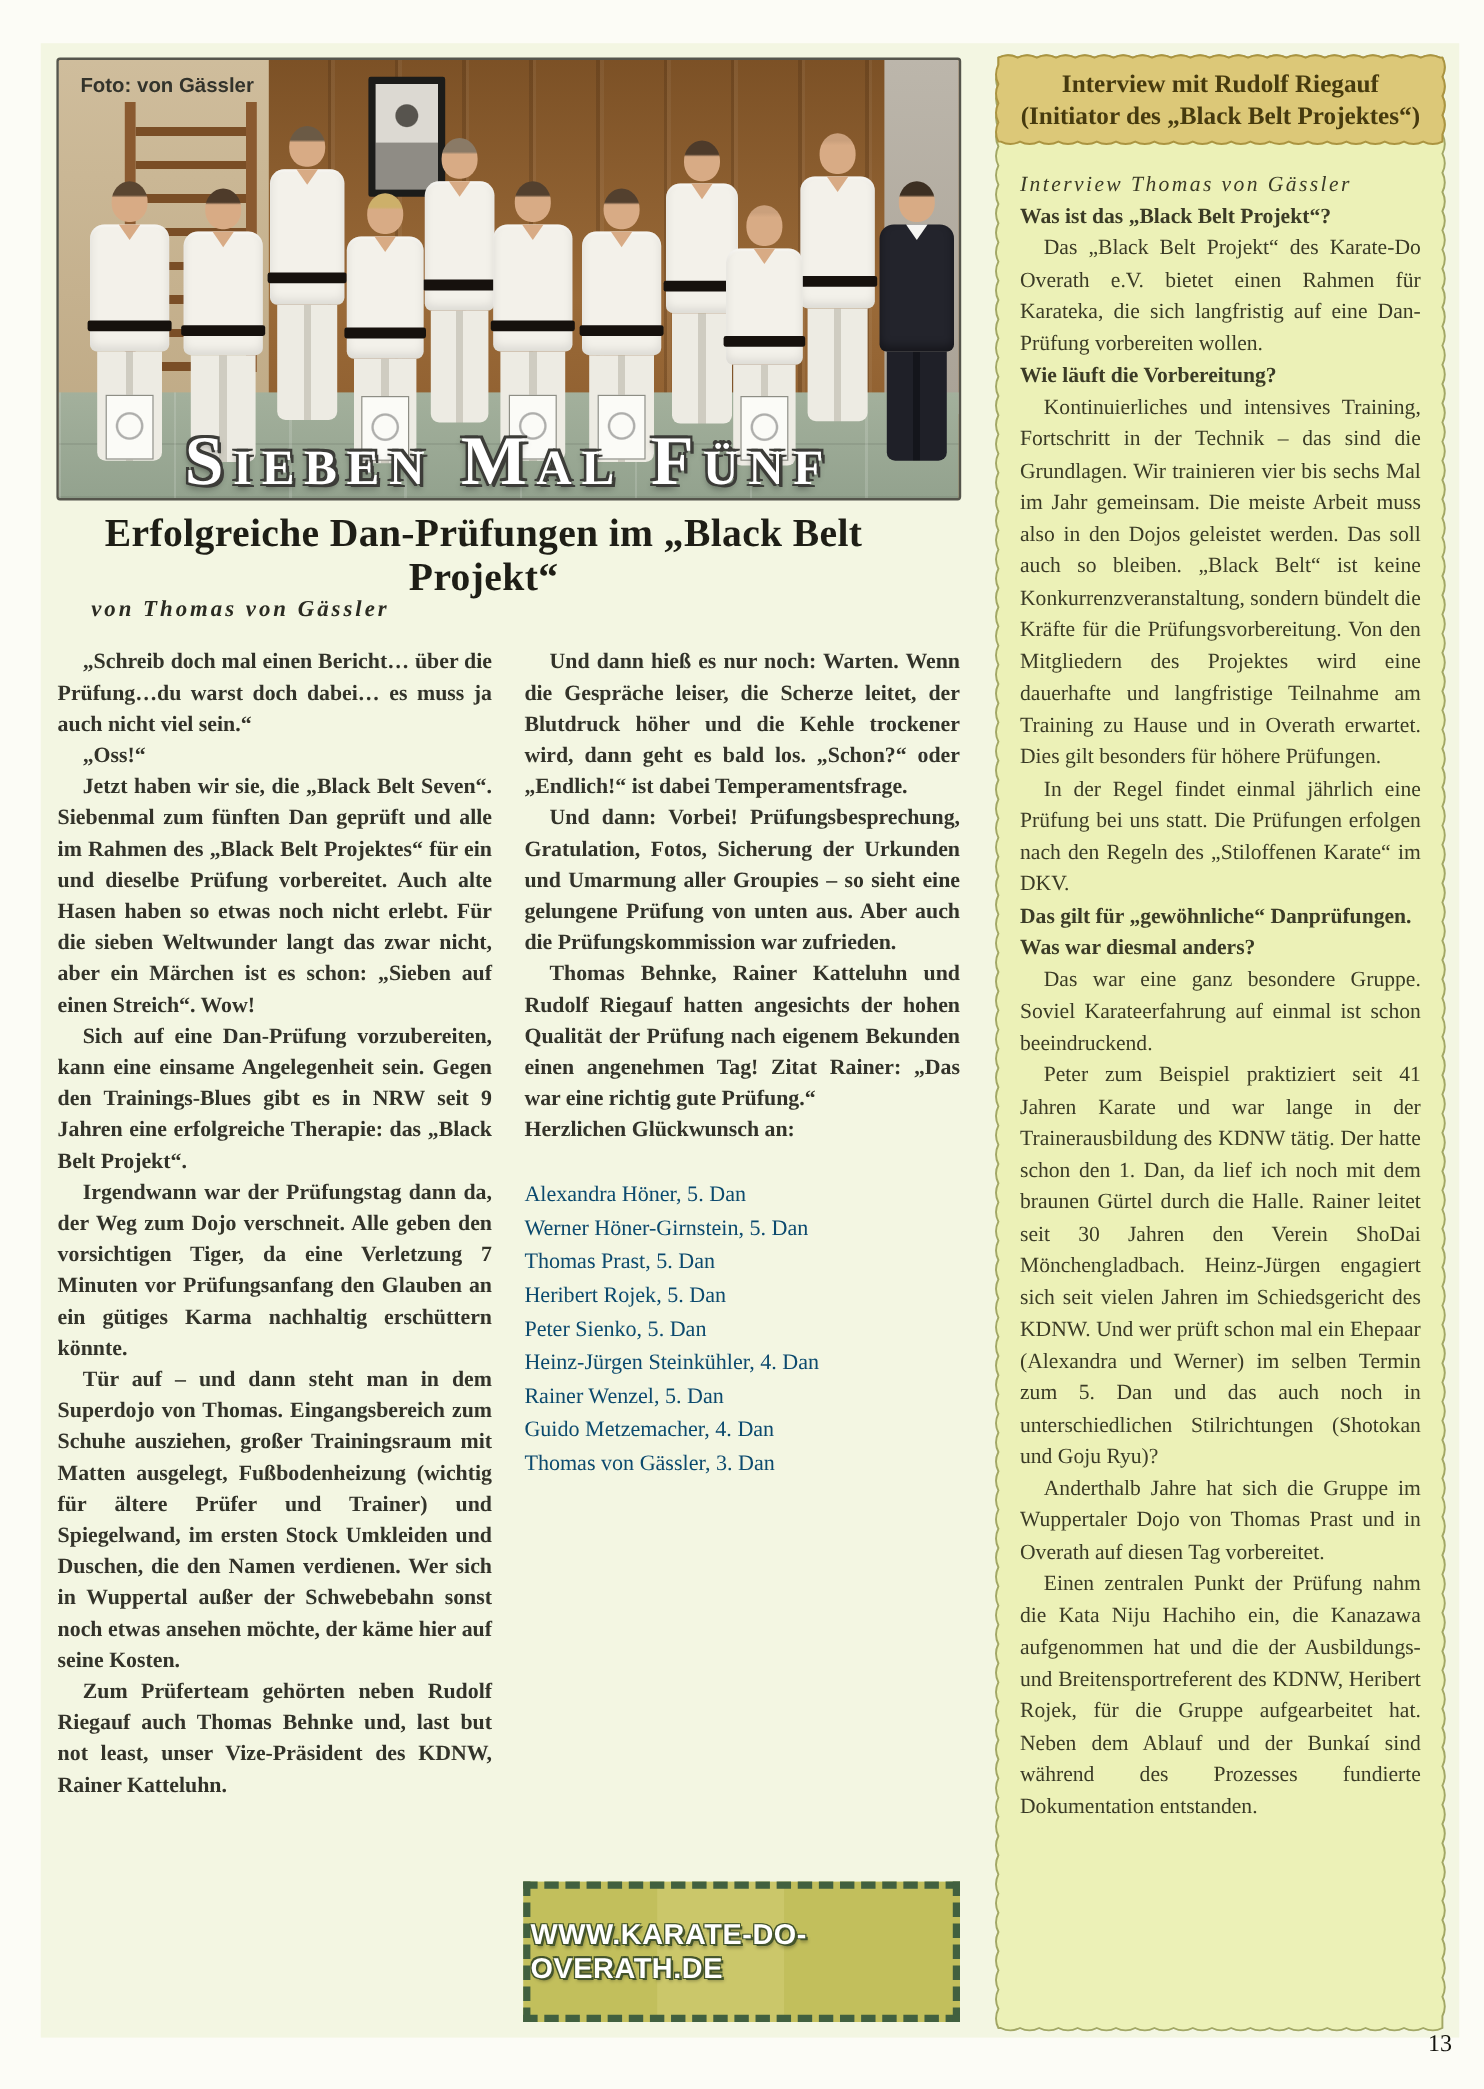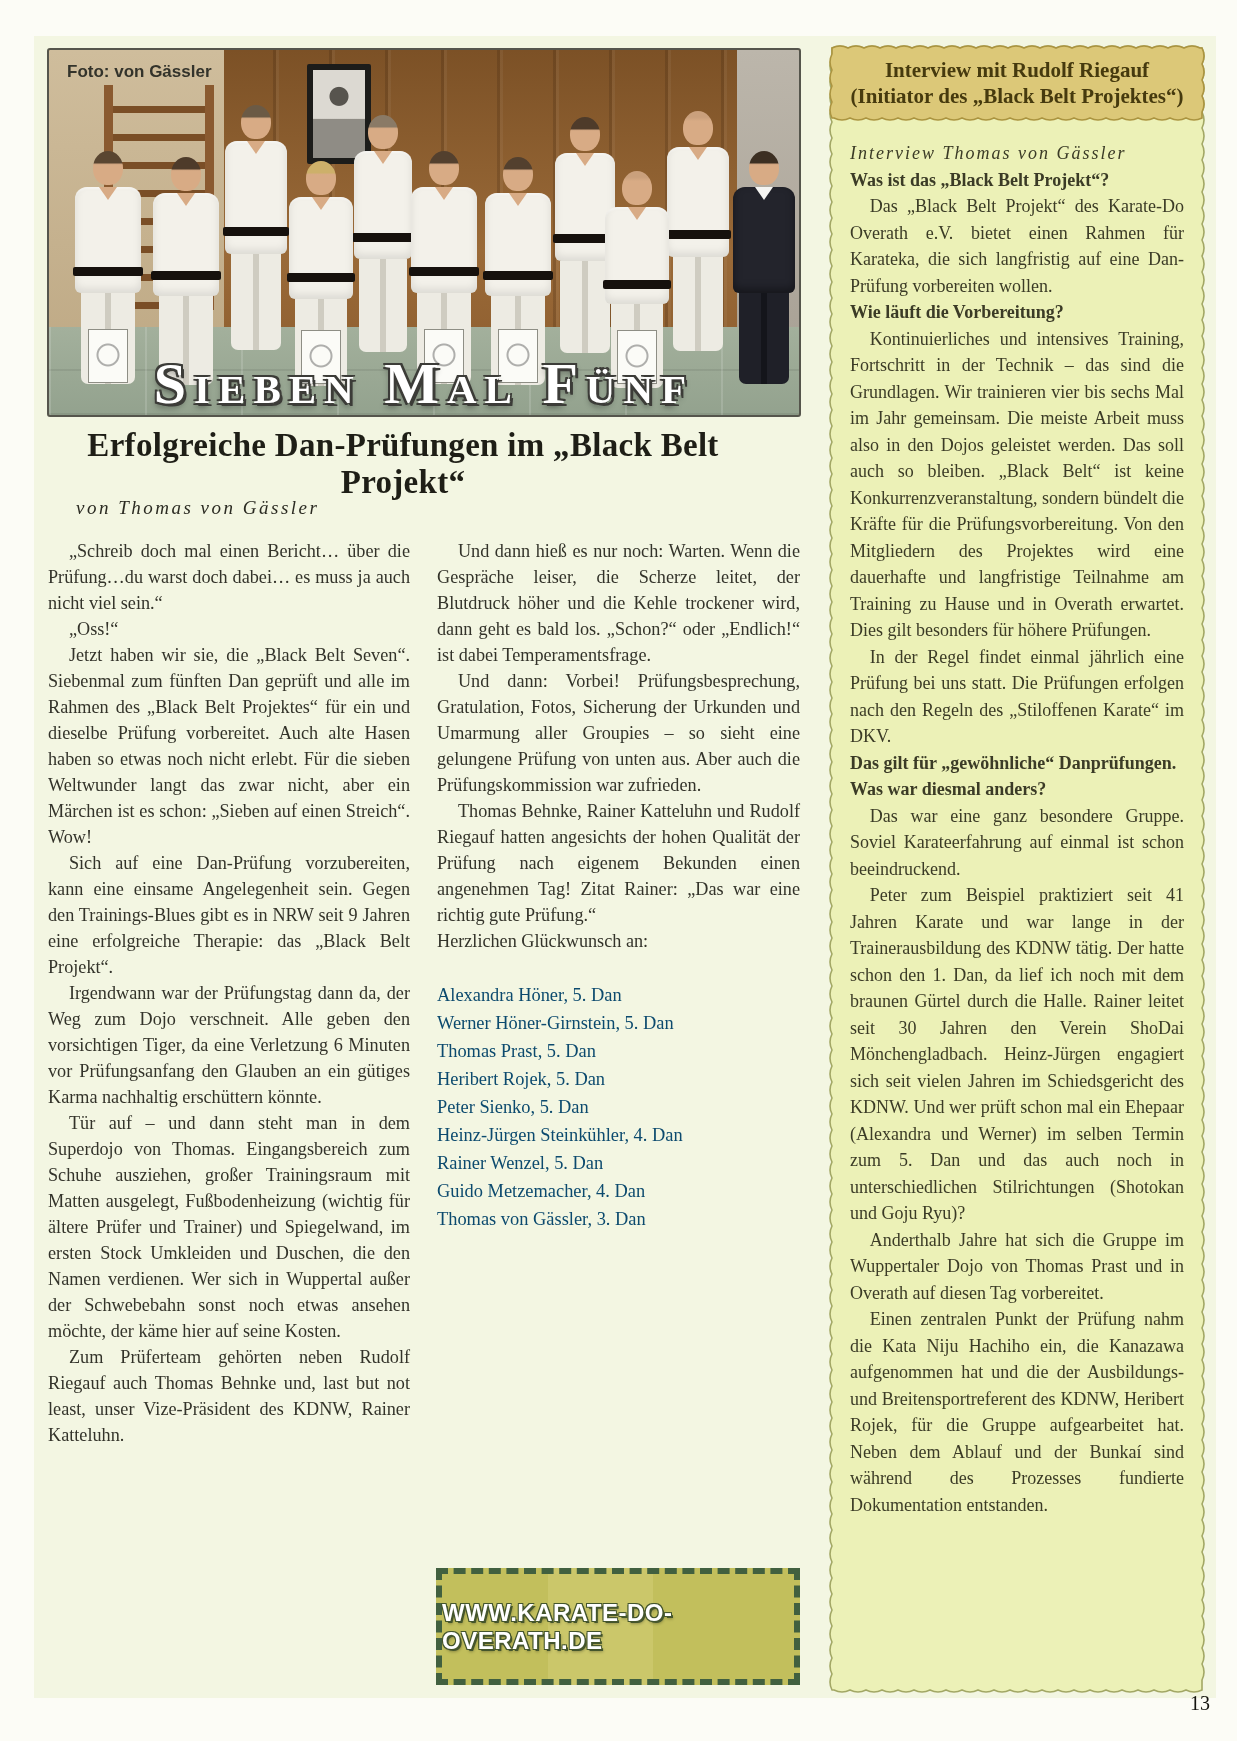--- a/index.html
+++ b/index.html
@@ -73,27 +73,27 @@
     font-size:58px;letter-spacing:8px;color:#fff;line-height:1;
     text-shadow:3px 3px 0 #3c3c38,-2px -2px 0 #3c3c38,2px -2px 0 #3c3c38,-2px 2px 0 #3c3c38,0 4px 6px rgba(0,0,0,.45);
   }
   
   .headline{
     position:absolute;left:47px;top:427px;width:712px;text-align:center;
     font-size:33px;font-weight:bold;color:#1e1e16;letter-spacing:.3px;
   }
   .byline{
     position:absolute;left:76px;top:497px;
-    font-style:italic;font-size:19px;letter-spacing:2.5px;color:#2b2b22;
+    font-style:italic;font-size:19px;letter-spacing:2.5px;color:#2b2b22;font-weight:bold;
   }
   
   .col{position:absolute;top:538px;}
   .col1{left:48px;width:362px;}
   .col2{left:437px;width:363px;}
-  .col p{margin:0;text-indent:1.15em;text-align:justify;font-size:18.2px;line-height:26px;color:#33332a;}
+  .col p{margin:0;text-indent:1.15em;text-align:justify;font-size:18.2px;line-height:26px;color:#33332a;font-weight:bold;}
   .congrats{margin-top:27px;text-indent:0 !important;text-align:left !important;}
   .honorees{margin-top:27px;}
   .honorees div{font-size:18.4px;line-height:28px;color:#0c4a6e;}
   
   .sidebar{position:absolute;left:828px;top:44px;width:378px;height:1650px;}
   .sidebar svg{position:absolute;left:0;top:0;}
   .sb-header{position:absolute;left:0;top:0;width:378px;height:78px;z-index:2;}
   .sb-header .sb-htext{
     position:relative;z-index:3;padding-top:13px;text-align:center;
     font-weight:bold;font-size:21px;line-height:26px;color:#463a0e;
@@ -218,21 +218,21 @@
 </div>
 
 <div class="headline">Erfolgreiche Dan-Prüfungen im „Black Belt Projekt“</div>
 <div class="byline">von Thomas von Gässler</div>
 
 <div class="col col1">
   <p>„Schreib doch mal einen Bericht… über die Prüfung…du warst doch dabei… es muss ja auch nicht viel sein.“</p>
   <p>„Oss!“</p>
   <p>Jetzt haben wir sie, die „Black Belt Seven“. Siebenmal zum fünften Dan geprüft und alle im Rahmen des „Black Belt Projektes“ für ein und dieselbe Prüfung vorbereitet. Auch alte Hasen haben so etwas noch nicht erlebt. Für die sieben Weltwunder langt das zwar nicht, aber ein Märchen ist es schon: „Sieben auf einen Streich“. Wow!</p>
   <p>Sich auf eine Dan-Prüfung vorzubereiten, kann eine einsame Angelegenheit sein. Gegen den Trainings-Blues gibt es in NRW seit 9 Jahren eine erfolgreiche Therapie: das „Black Belt Projekt“.</p>
-  <p>Irgendwann war der Prüfungstag dann da, der Weg zum Dojo verschneit. Alle geben den vorsichtigen Tiger, da eine Verletzung 6 Minuten vor Prüfungsanfang den Glauben an ein gütiges Karma nachhaltig erschüttern könnte.</p>
+  <p>Irgendwann war der Prüfungstag dann da, der Weg zum Dojo verschneit. Alle geben den vorsichtigen Tiger, da eine Verletzung 7 Minuten vor Prüfungsanfang den Glauben an ein gütiges Karma nachhaltig erschüttern könnte.</p>
   <p>Tür auf – und dann steht man in dem Superdojo von Thomas. Eingangsbereich zum Schuhe ausziehen, großer Trainingsraum mit Matten ausgelegt, Fußbodenheizung (wichtig für ältere Prüfer und Trainer) und Spiegelwand, im ersten Stock Umkleiden und Duschen, die den Namen verdienen. Wer sich in Wuppertal außer der Schwebebahn sonst noch etwas ansehen möchte, der käme hier auf seine Kosten.</p>
   <p>Zum Prüferteam gehörten neben Rudolf Riegauf auch Thomas Behnke und, last but not least, unser Vize-Präsident des KDNW, Rainer Katteluhn.</p>
 </div>
 
 <div class="col col2">
   <p>Und dann hieß es nur noch: Warten. Wenn die Gespräche leiser, die Scherze leitet, der Blutdruck höher und die Kehle trockener wird, dann geht es bald los. „Schon?“ oder „Endlich!“ ist dabei Temperamentsfrage.</p>
   <p>Und dann: Vorbei! Prüfungsbesprechung, Gratulation, Fotos, Sicherung der Urkunden und Umarmung aller Groupies – so sieht eine gelungene Prüfung von unten aus. Aber auch die Prüfungskommission war zufrieden.</p>
   <p>Thomas Behnke, Rainer Katteluhn und Rudolf Riegauf hatten angesichts der hohen Qualität der Prüfung nach eigenem Bekunden einen angenehmen Tag! Zitat Rainer: „Das war eine richtig gute Prüfung.“</p>
   <p class="congrats">Herzlichen Glückwunsch an:</p>
   <div class="honorees">

